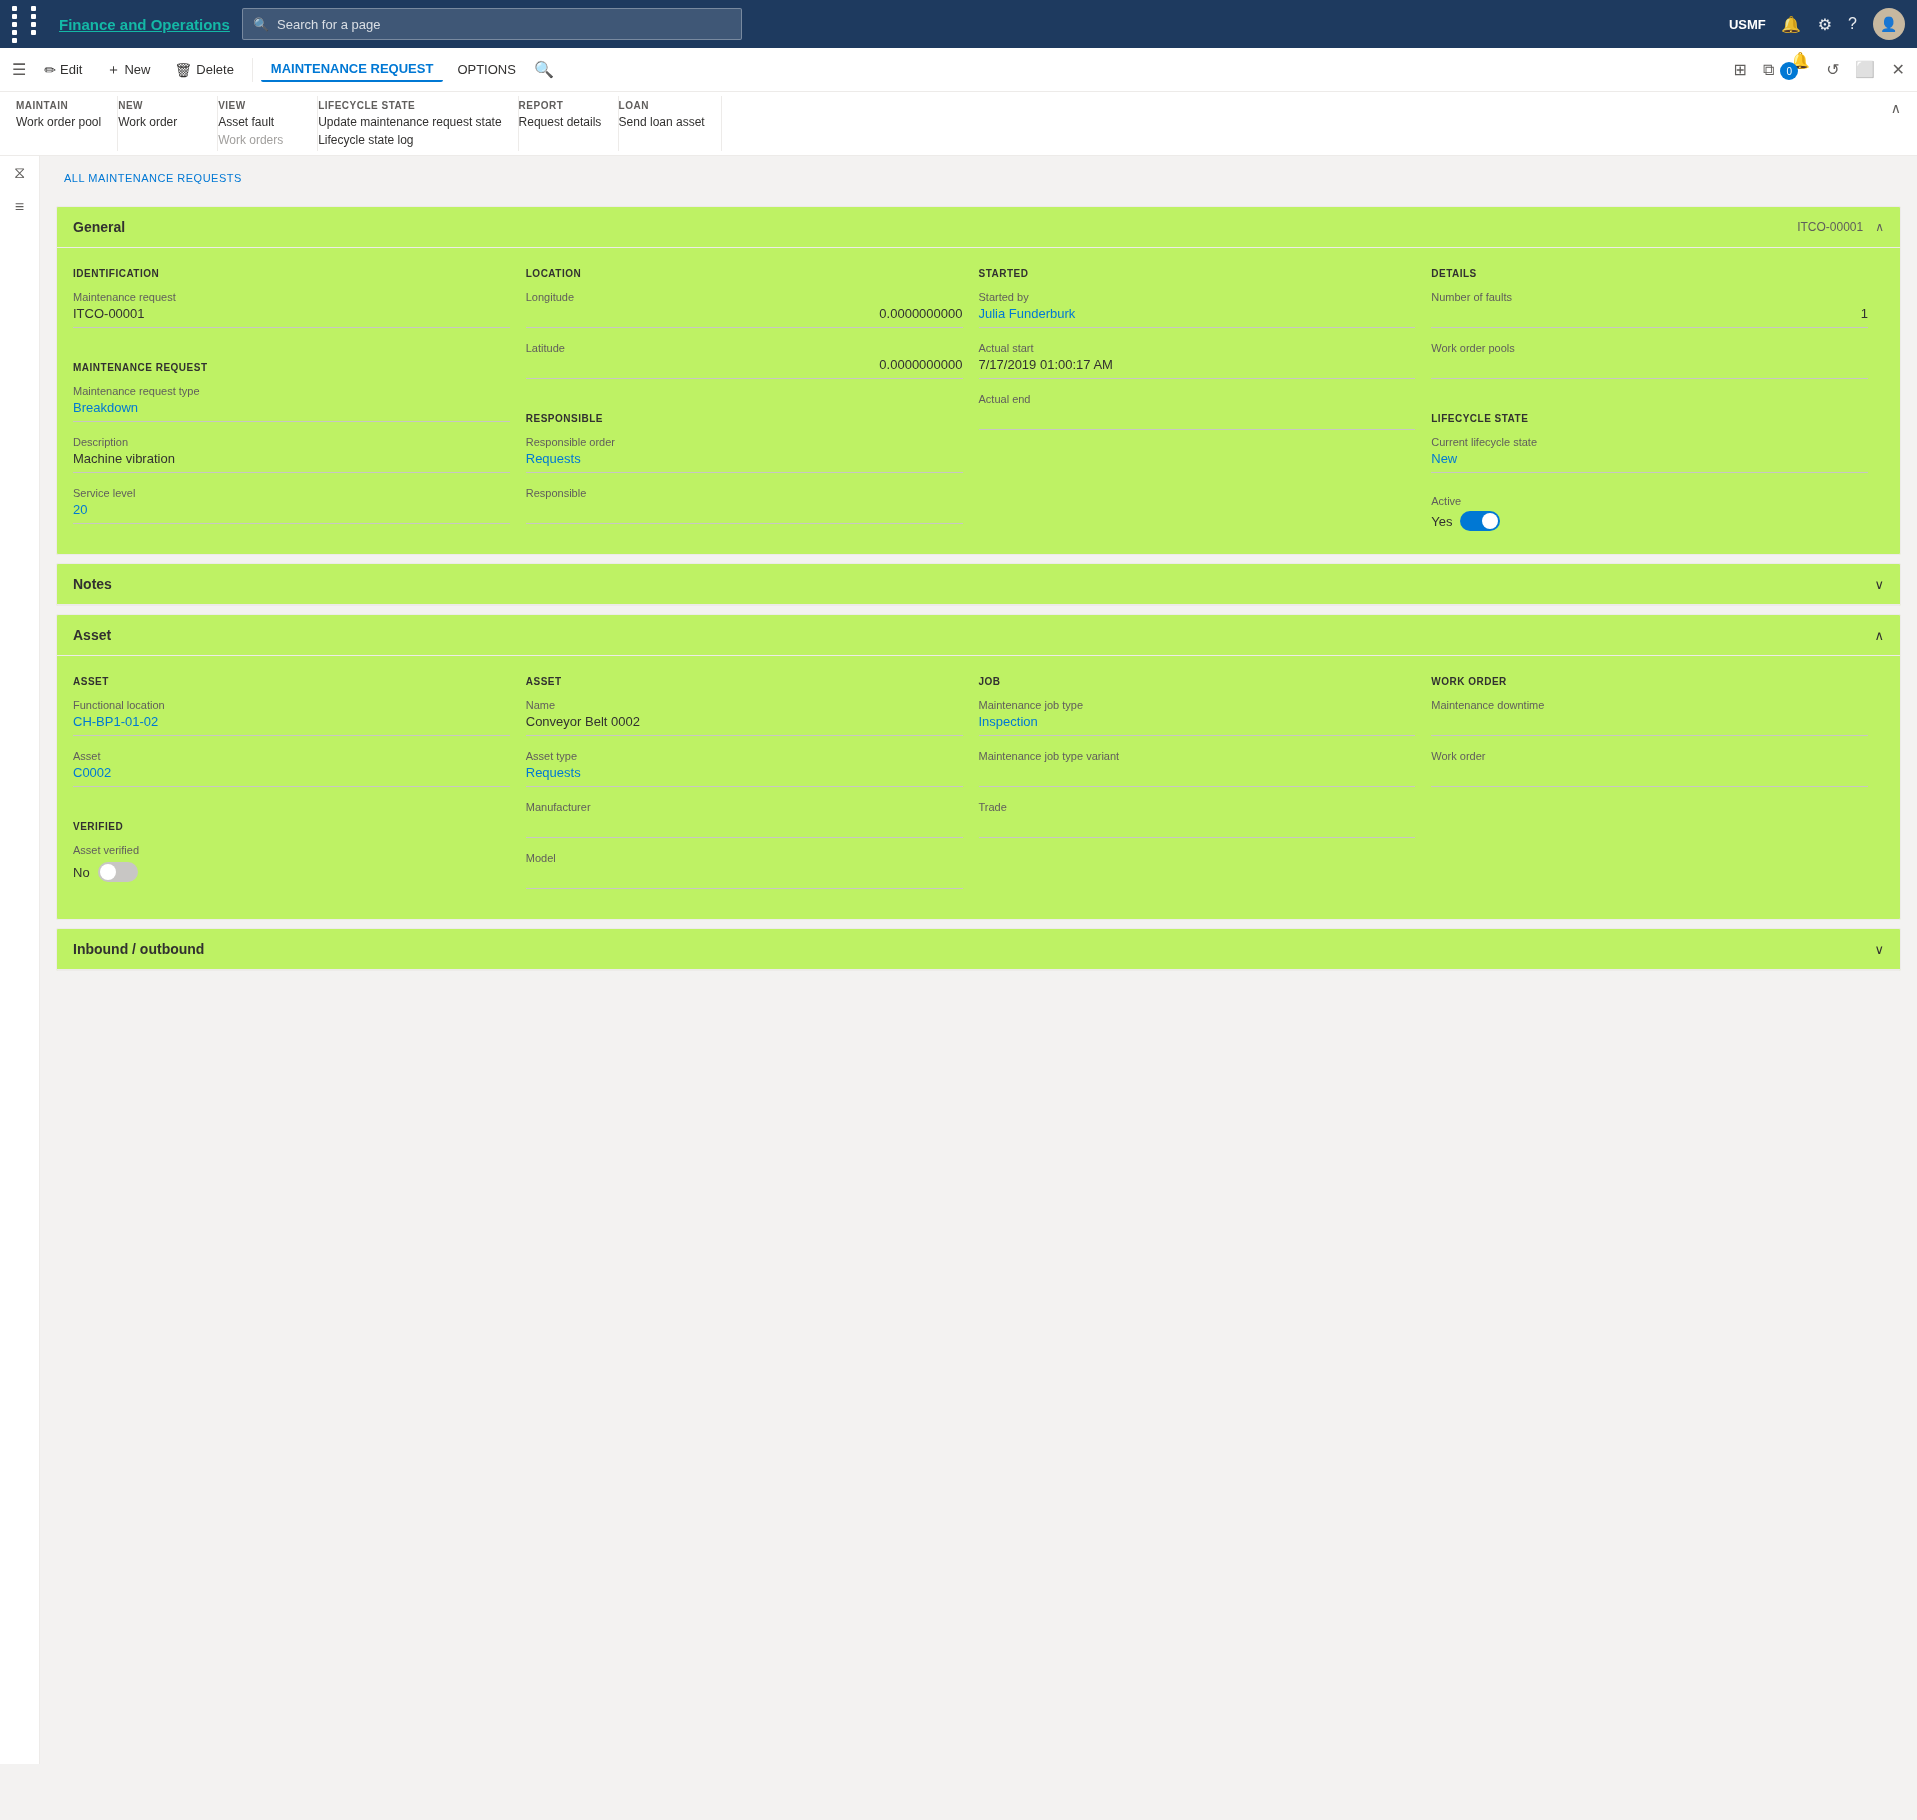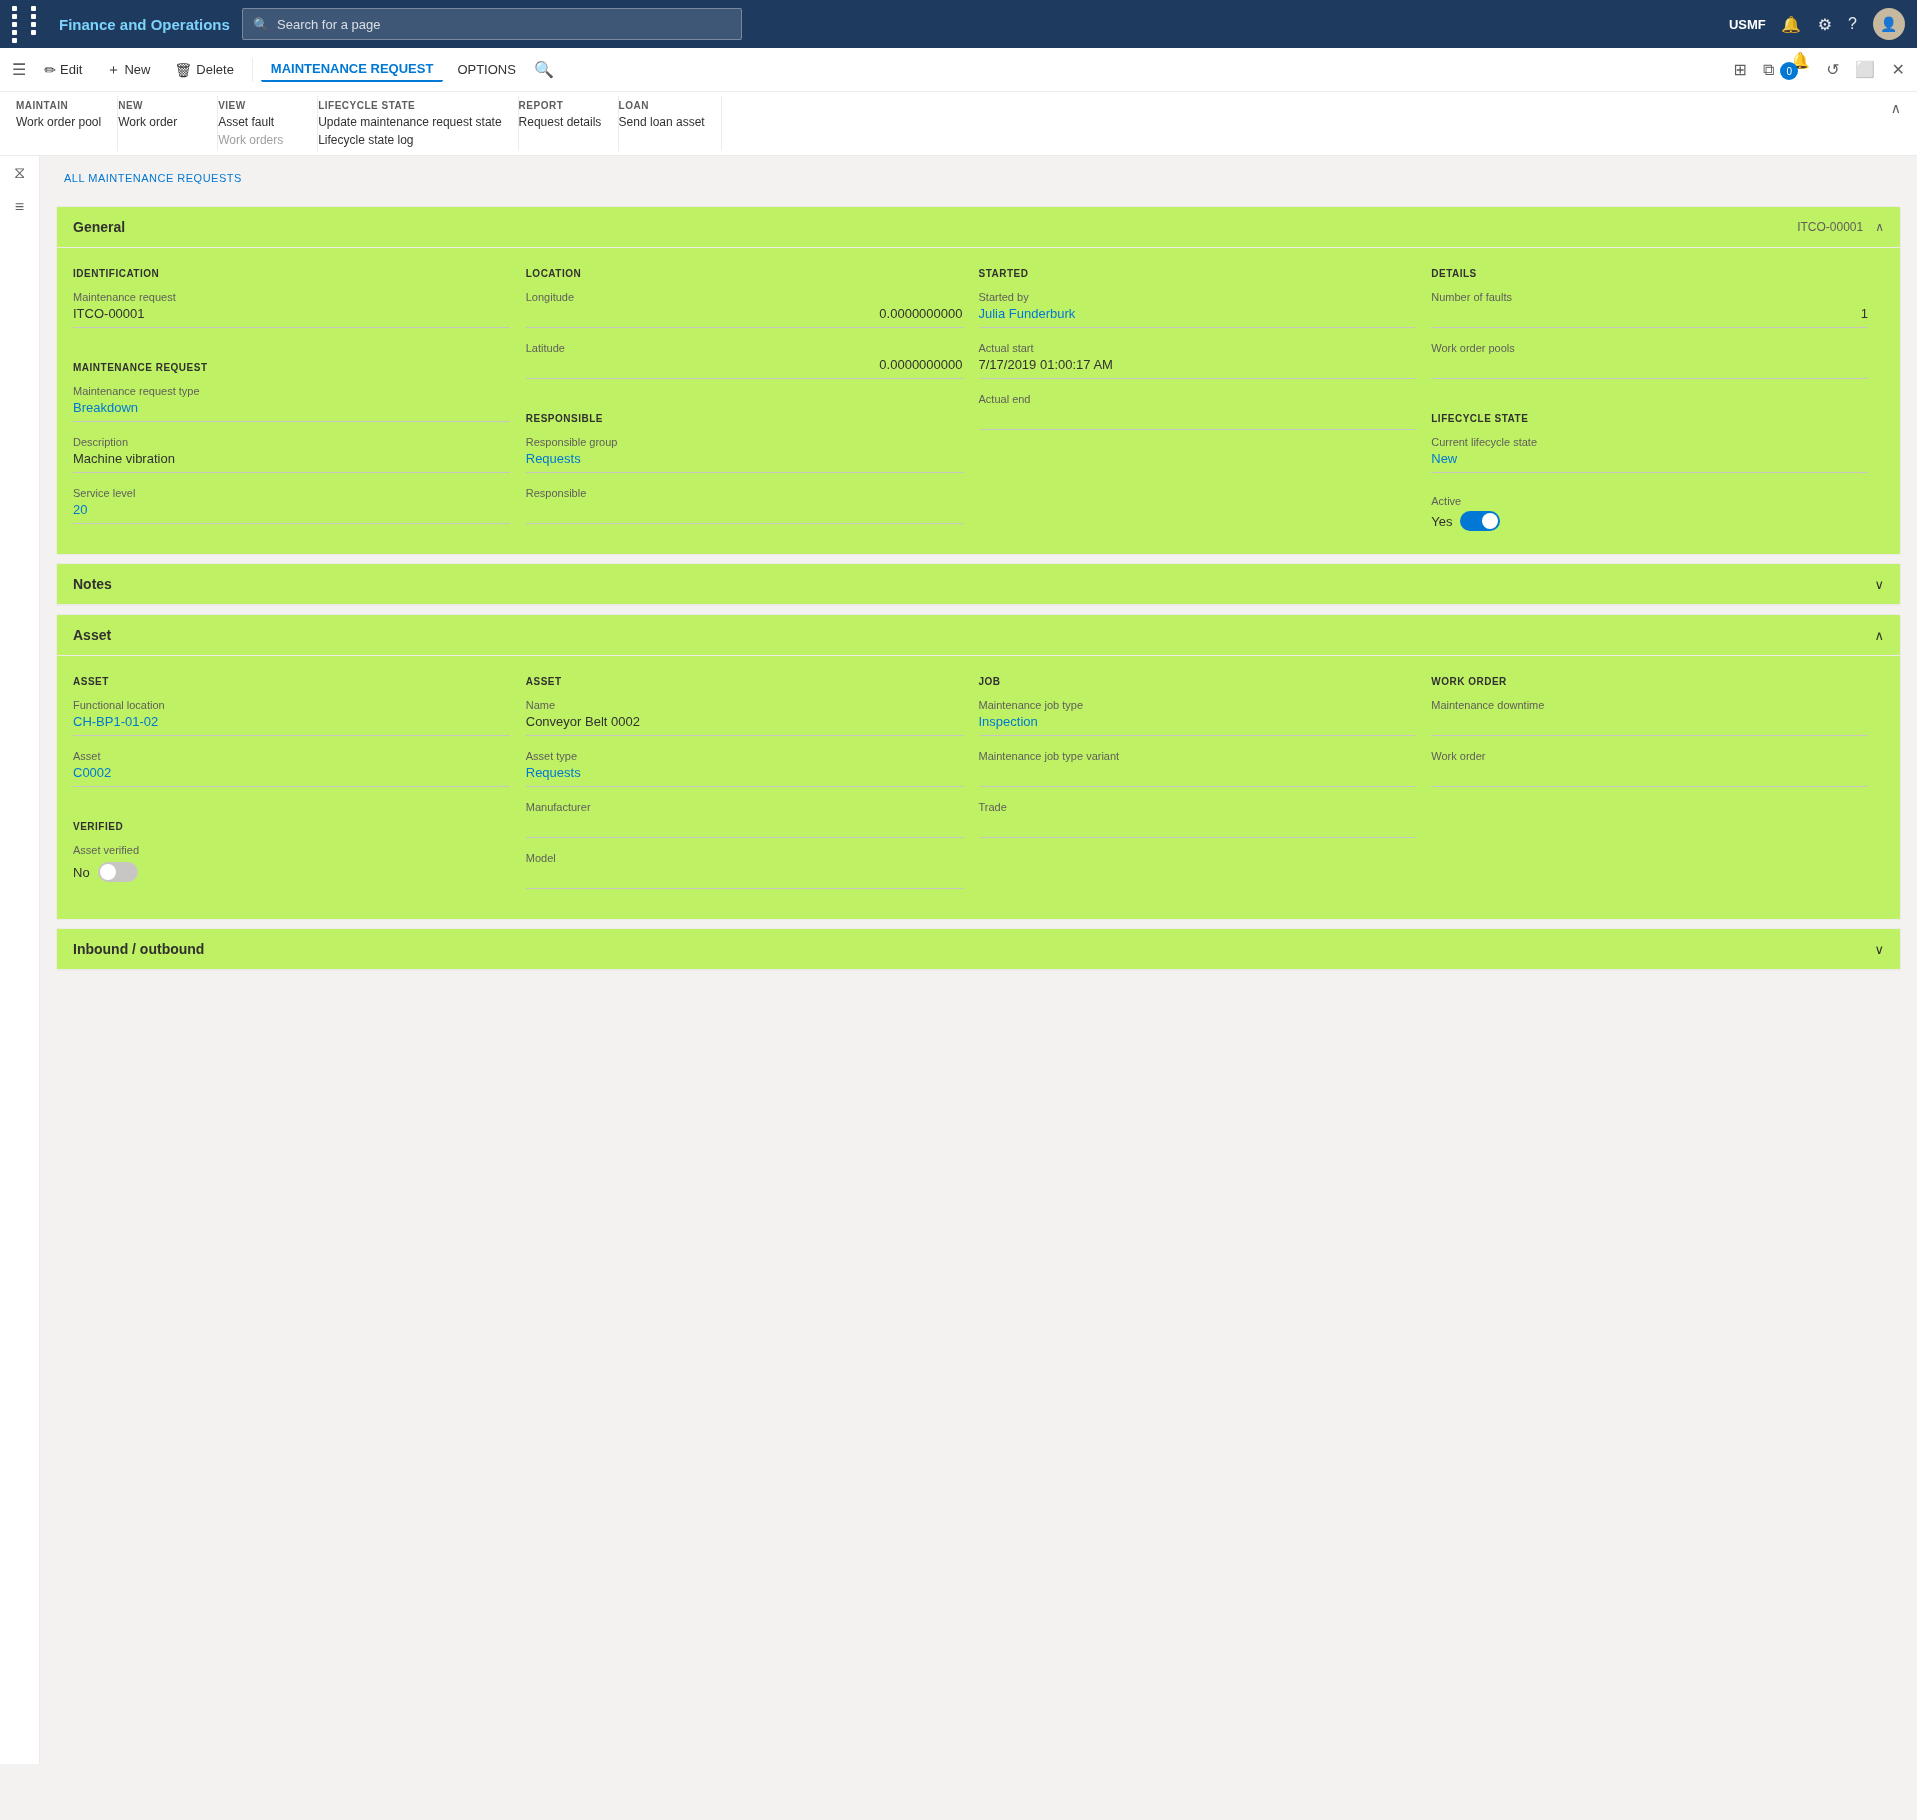--- a/index.html
+++ b/index.html
@@ -10,21 +10,21 @@
       background: #1e3a5f;
       color: white;
       height: 48px;
       display: flex;
       align-items: center;
       padding: 0 12px;
       gap: 12px;
     }
     .top-nav-grid { display: grid; grid-template-columns: 16px 16px; gap: 3px; cursor: pointer; }
     .top-nav-grid span { width: 5px; height: 5px; background: white; display: block; border-radius: 1px; }
-    .top-nav-title { font-size: 15px; font-weight: 600; color: #7dd3fc; flex: 0 0 auto; }
+    .top-nav-title { font-size: 15px; font-weight: 600; color: #14b8a6; flex: 0 0 auto; text-decoration: underline; }
     .top-nav-search {
       flex: 1;
       max-width: 500px;
       background: rgba(255,255,255,0.15);
       border: 1px solid rgba(255,255,255,0.3);
       border-radius: 2px;
       display: flex;
       align-items: center;
       padding: 0 10px;
       height: 32px;
@@ -366,21 +366,21 @@
               <div class="field-value right-align">0.0000000000</div>
             </div>
             <div class="field">
               <div class="field-label">Latitude</div>
               <div class="field-value right-align">0.0000000000</div>
             </div>
 
             <div style="height:16px;"></div>
             <div class="field-group-title">RESPONSIBLE</div>
             <div class="field">
-              <div class="field-label">Responsible group</div>
+              <div class="field-label">Responsible order</div>
               <div class="field-value link">Requests</div>
             </div>
             <div class="field">
               <div class="field-label">Responsible</div>
               <div class="field-value empty"></div>
             </div>
           </div>
 
           <div class="field-col">
             <div class="field-group-title">STARTED</div>

